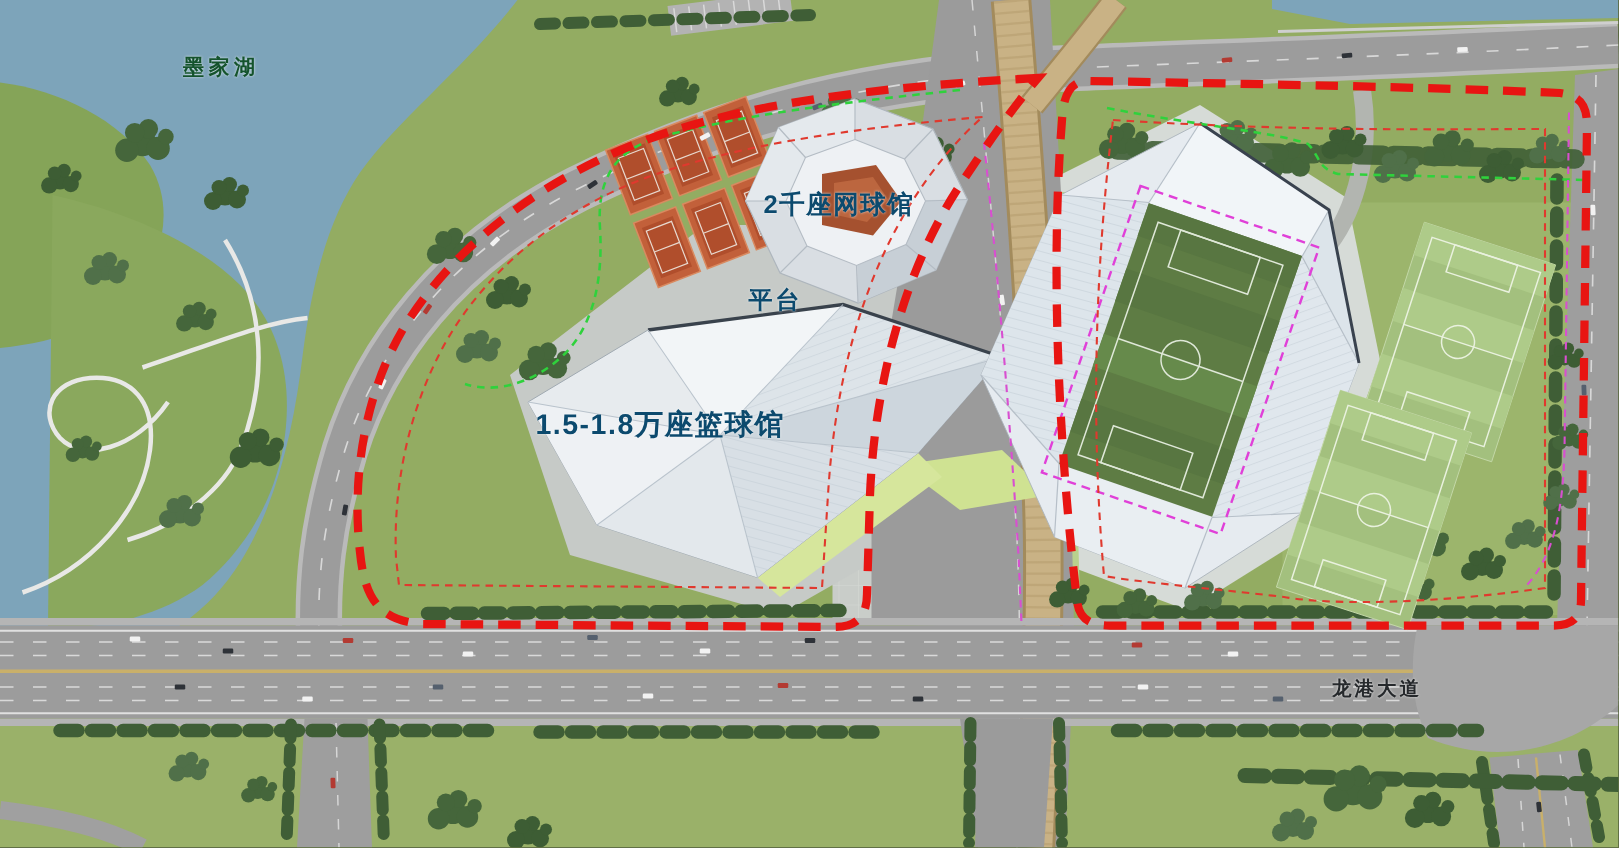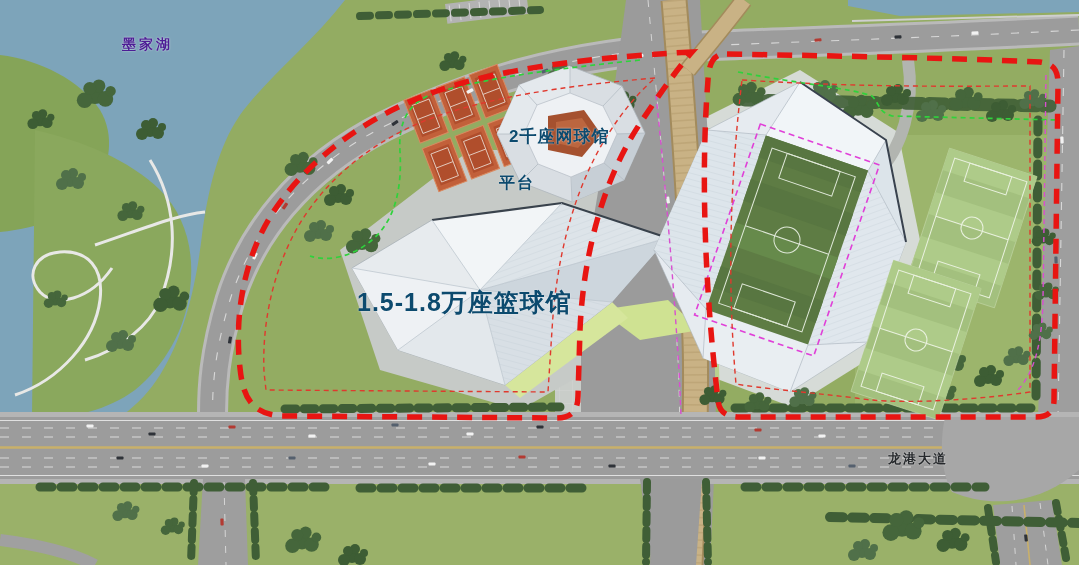--- a/index.html
+++ b/index.html
@@ -1,24 +1,24 @@
 <!DOCTYPE html>
 <html><head>
 <meta charset="utf-8">
 <style>
   html,body{margin:0;padding:0;background:#222;}
   .stage{position:relative;width:1079px;height:565px;overflow:hidden;
          font-family:"Liberation Sans","DejaVu Sans",sans-serif;background:#93ac62;}
   .stage svg{position:absolute;left:0;top:0;}
   .lbl{position:absolute;font-weight:bold;color:#0c4a6e;white-space:nowrap;
        text-shadow:0 0 2px rgba(255,255,255,.55),0 0 1px rgba(255,255,255,.4);}
-  .lbl-lake{left:122px;top:36px;font-size:14px;letter-spacing:3px;color:#4c1d95;}
+  .lbl-lake{left:122px;top:36px;font-size:14px;letter-spacing:3px;color:#14532d;}
   .lbl-tennis{left:509px;top:125px;font-size:17px;letter-spacing:1px;}
-  .lbl-platform{left:499px;top:173px;font-size:16px;letter-spacing:2px;}
-  .lbl-basket{left:357px;top:286px;font-size:25px;letter-spacing:1px;}
+  .lbl-platform{left:499px;top:190px;font-size:16px;letter-spacing:2px;}
+  .lbl-basket{left:357px;top:270px;font-size:19px;letter-spacing:1px;}
   .lbl-stadium{left:712px;top:202px;font-size:18px;letter-spacing:1px;}
   .lbl-training{left:893px;top:289px;font-size:17px;letter-spacing:1px;}
   .lbl-avenue{left:870px;top:450px;font-size:13px;letter-spacing:2px;color:#26292c;margin-left:18px;}
 </style>
 </head>
 <body>
 
 <div class="stage">
 <svg width="1079" height="565" viewBox="0 0 1079 565">
   <defs>

